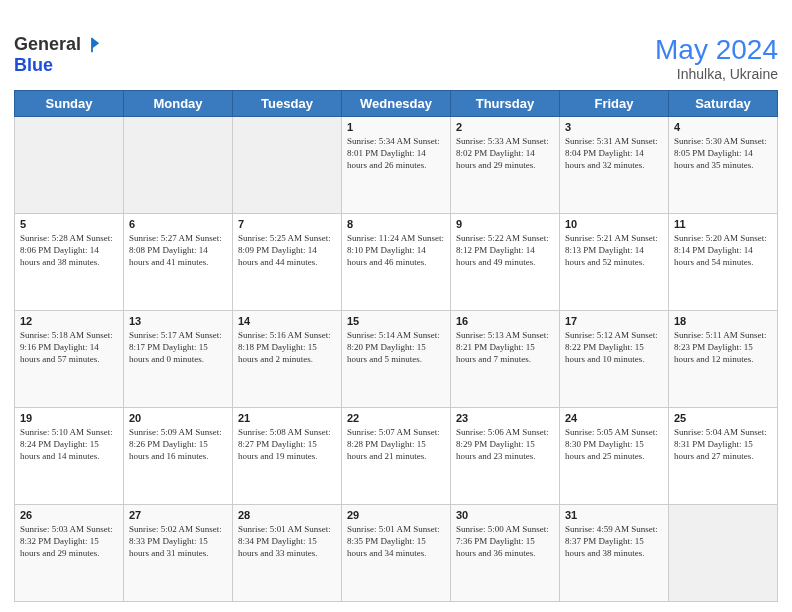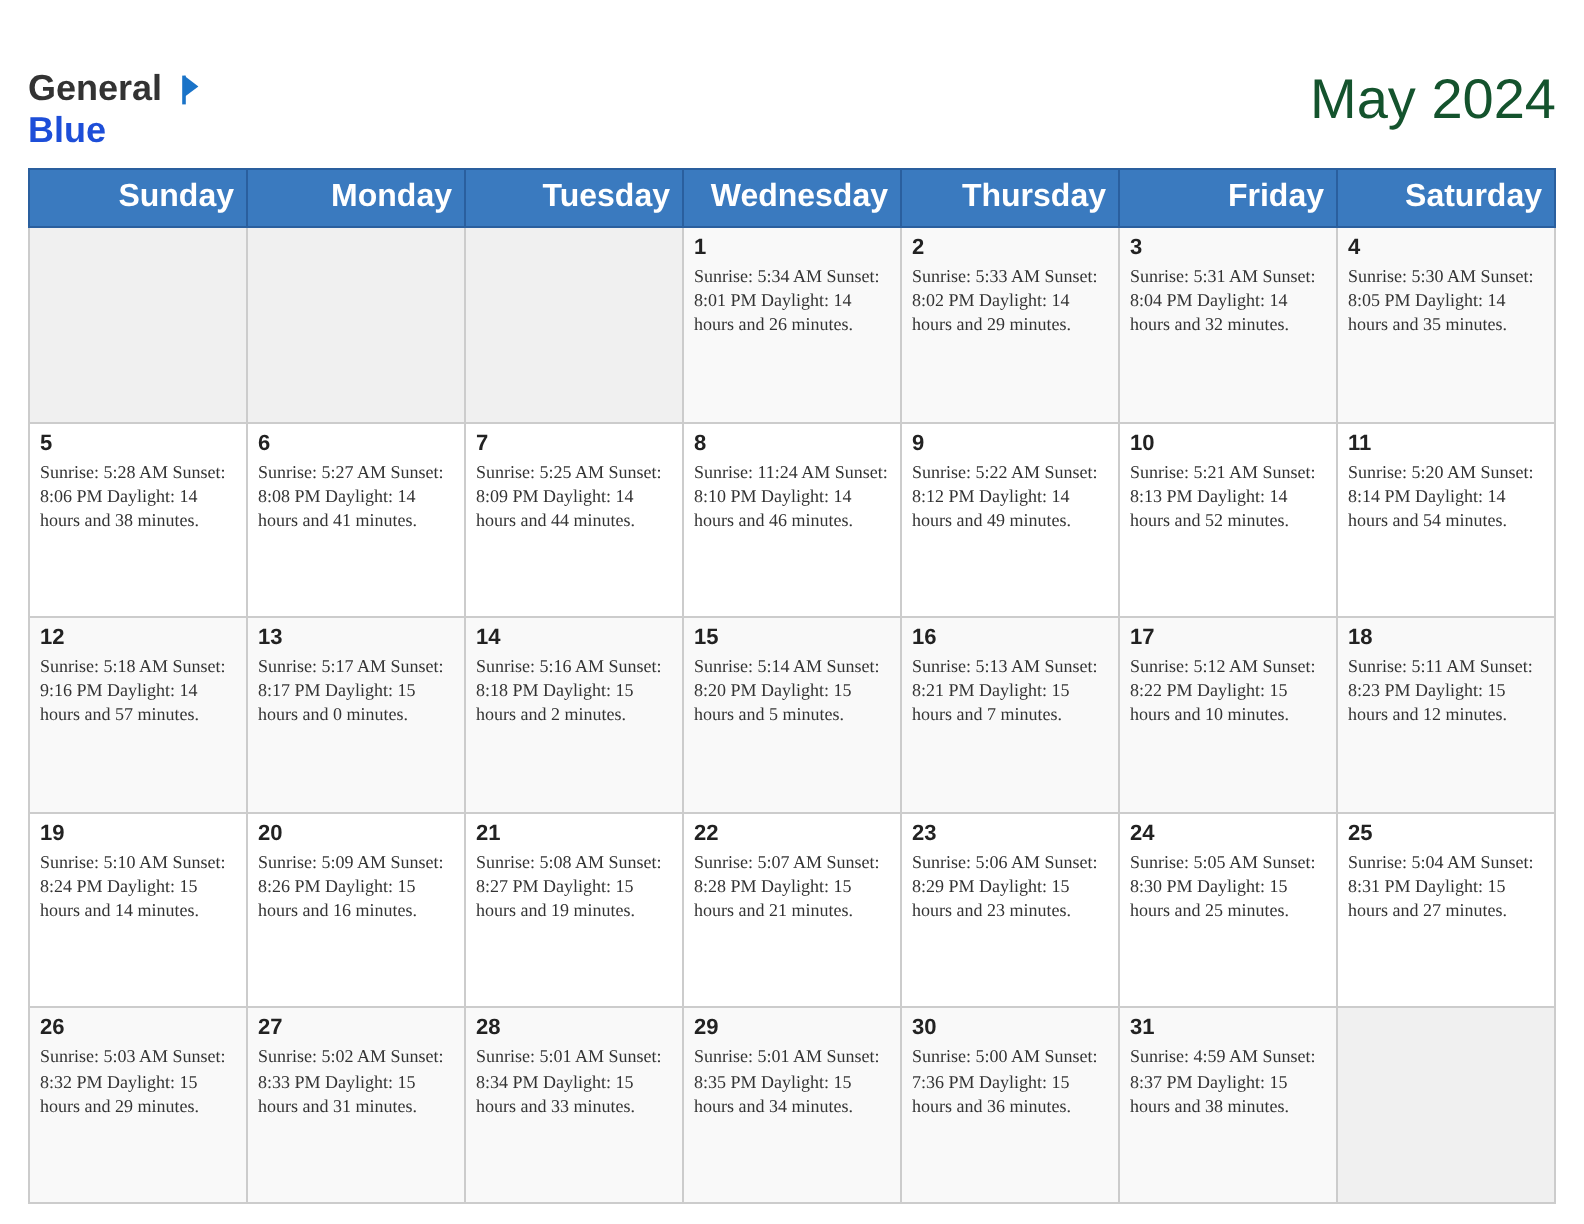--- a/index.html
+++ b/index.html
@@ -46,38 +46,38 @@
       width: 18px;
       height: 18px;
       margin-left: 2px;
     }
     .title-block {
       text-align: right;
     }
     .main-title {
       font-size: 28px;
       font-weight: normal;
-      color: #14532d;
+      color: #3b82f6;
     }
     .subtitle {
       font-size: 14px;
       color: #555;
     }
     .calendar {
       width: 100%;
       border-collapse: collapse;
       flex: 1;
       font-size: 10px;
     }
     .calendar thead tr th {
       background-color: #3a7abf;
       color: #fff;
-      text-align: right;
+      text-align: center;
       padding: 5px 6px;
-      font-size: 16px;
+      font-size: 13px;
       font-weight: bold;
       border: 1px solid #2a5f9e;
     }
     .calendar tbody tr td {
       border: 1px solid #ccc;
       vertical-align: top;
       padding: 4px 5px;
       width: 108px;
       height: 78px;
       background: #fff;
@@ -113,20 +113,21 @@
           <polygon points="10,2 18,8 10,14 10,2" fill="#1a73c8"></polygon>
           <rect x="9" y="2" width="2" height="16" fill="#1a73c8"></rect>
         </svg>
       </div>
       <div style="font-size:18px;font-weight:bold;">
         <span class="logo-blue">Blue</span>
       </div>
     </div>
     <div class="title-block">
       <div class="main-title">May 2024</div>
+      <div class="subtitle">Inhulka, Ukraine</div>
     </div>
   </div>
 
   <table class="calendar">
     <thead>
       <tr>
       <th>Sunday</th>
           <th>Monday</th>
           <th>Tuesday</th>
           <th>Wednesday</th>

